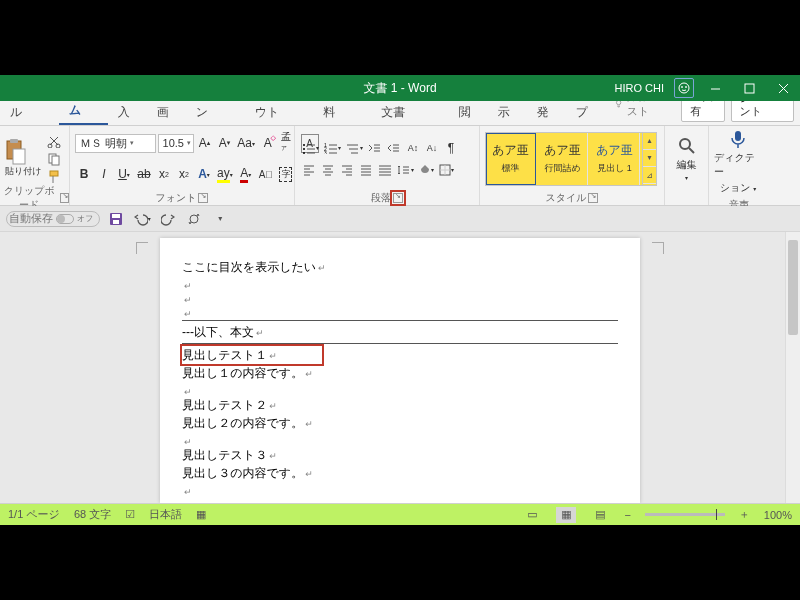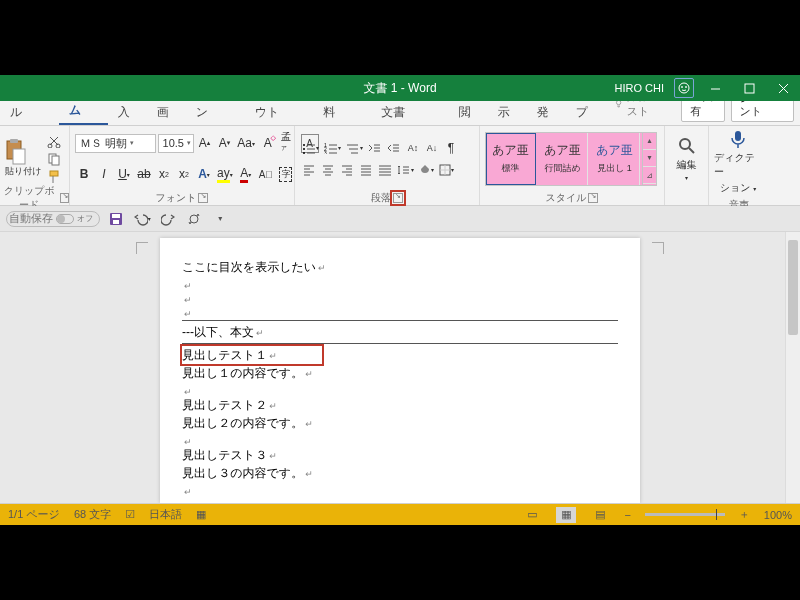--- a/index.html
+++ b/index.html
@@ -47,21 +47,21 @@
 .combo { border:1px solid #c0c0c0; background:#fff; height:19px; font-size:11px; display:flex; align-items:center; padding:0 2px 0 4px; cursor:pointer; }
 .combo .arr { font-size:7px; margin-left:3px; color:#666; }
 .tbtn { min-width:18px; height:19px; display:flex; align-items:center; justify-content:center; cursor:pointer; font-size:12px; padding:0 2px; }
 .font-col { display:flex; flex-direction:column; }
 
 
 .para-col { display:flex; flex-direction:column; }
 .para-row { display:flex; gap:1px; }
 
 
-.styles-gallery { display:flex; gap:2px; border:1px solid #c5c5c5; background:#f9a8d4; padding:0; height:54px; }
+.styles-gallery { display:flex; gap:2px; border:1px solid #c5c5c5; background:#fde047; padding:0; height:54px; }
 .sty { width:50px; display:flex; flex-direction:column; align-items:center; justify-content:center; font-size:9px; border-right:1px solid #e3e3e3; cursor:pointer; }
 .sty:last-child { border-right:none; }
 .sty.sel { outline:1px solid #2b579a; outline-offset:-1px; }
 .sty .prev { font-size:12px; margin-bottom:3px; }
 .sty-more { width:14px; display:flex; flex-direction:column; justify-content:space-between; border-left:1px solid #c5c5c5; }
 .sty-more div { flex:1; display:flex; align-items:center; justify-content:center; font-size:8px; color:#555; border-bottom:1px solid #e3e3e3; cursor:pointer; }
 
 
 .vgroup { display:flex; flex-direction:column; align-items:center; justify-content:center; width:48px; cursor:pointer; font-size:10px; gap:2px; }
 .vgroup svg { width:20px; height:20px; }
@@ -82,21 +82,21 @@
 .page .corner.tr { top:4px; right:-24px; border-left:none; border-bottom:none; }
 .pmark::after { content:"↵"; color:#888; font-size:9px; margin-left:2px; }
 .para-blank { height:14px; }
 .docline { line-height:1.5; }
 .hl-sel { outline:2px solid #c0392b; outline-offset:0px; display:inline-block; padding-right:45px; }
 .divider { border-top:1px solid #555; margin:2px 0; }
 .scrollbar-v { position:absolute; right:0; top:0; bottom:0; width:15px; background:#efefef; border-left:1px solid #dcdcdc; }
 .scroll-thumb { position:absolute; left:2px; right:2px; top:3%; height:35%; background:#c6c6c6; border-radius:2px; }
 
 
-.status { height:22px; background:#eab308; border-top:1px solid #d0d0d0; display:flex; align-items:center; font-size:11px; color:#555; padding:0 8px; gap:14px; }
+.status { height:22px; background:#bef264; border-top:1px solid #d0d0d0; display:flex; align-items:center; font-size:11px; color:#555; padding:0 8px; gap:14px; }
 .status .sep { flex:1; }
 .view-btn { width:20px; height:16px; border:1px solid transparent; display:flex; align-items:center; justify-content:center; cursor:pointer; }
 .view-btn.active { background:#d6d6d6; }
 .zoom-slider { width:80px; height:3px; background:#bbb; position:relative; }
 .zoom-slider::before { content:""; position:absolute; right:8px; top:-4px; width:1px; height:11px; background:#444; }
 </style>
 </head>
 <body>
 
 <div id="app">

